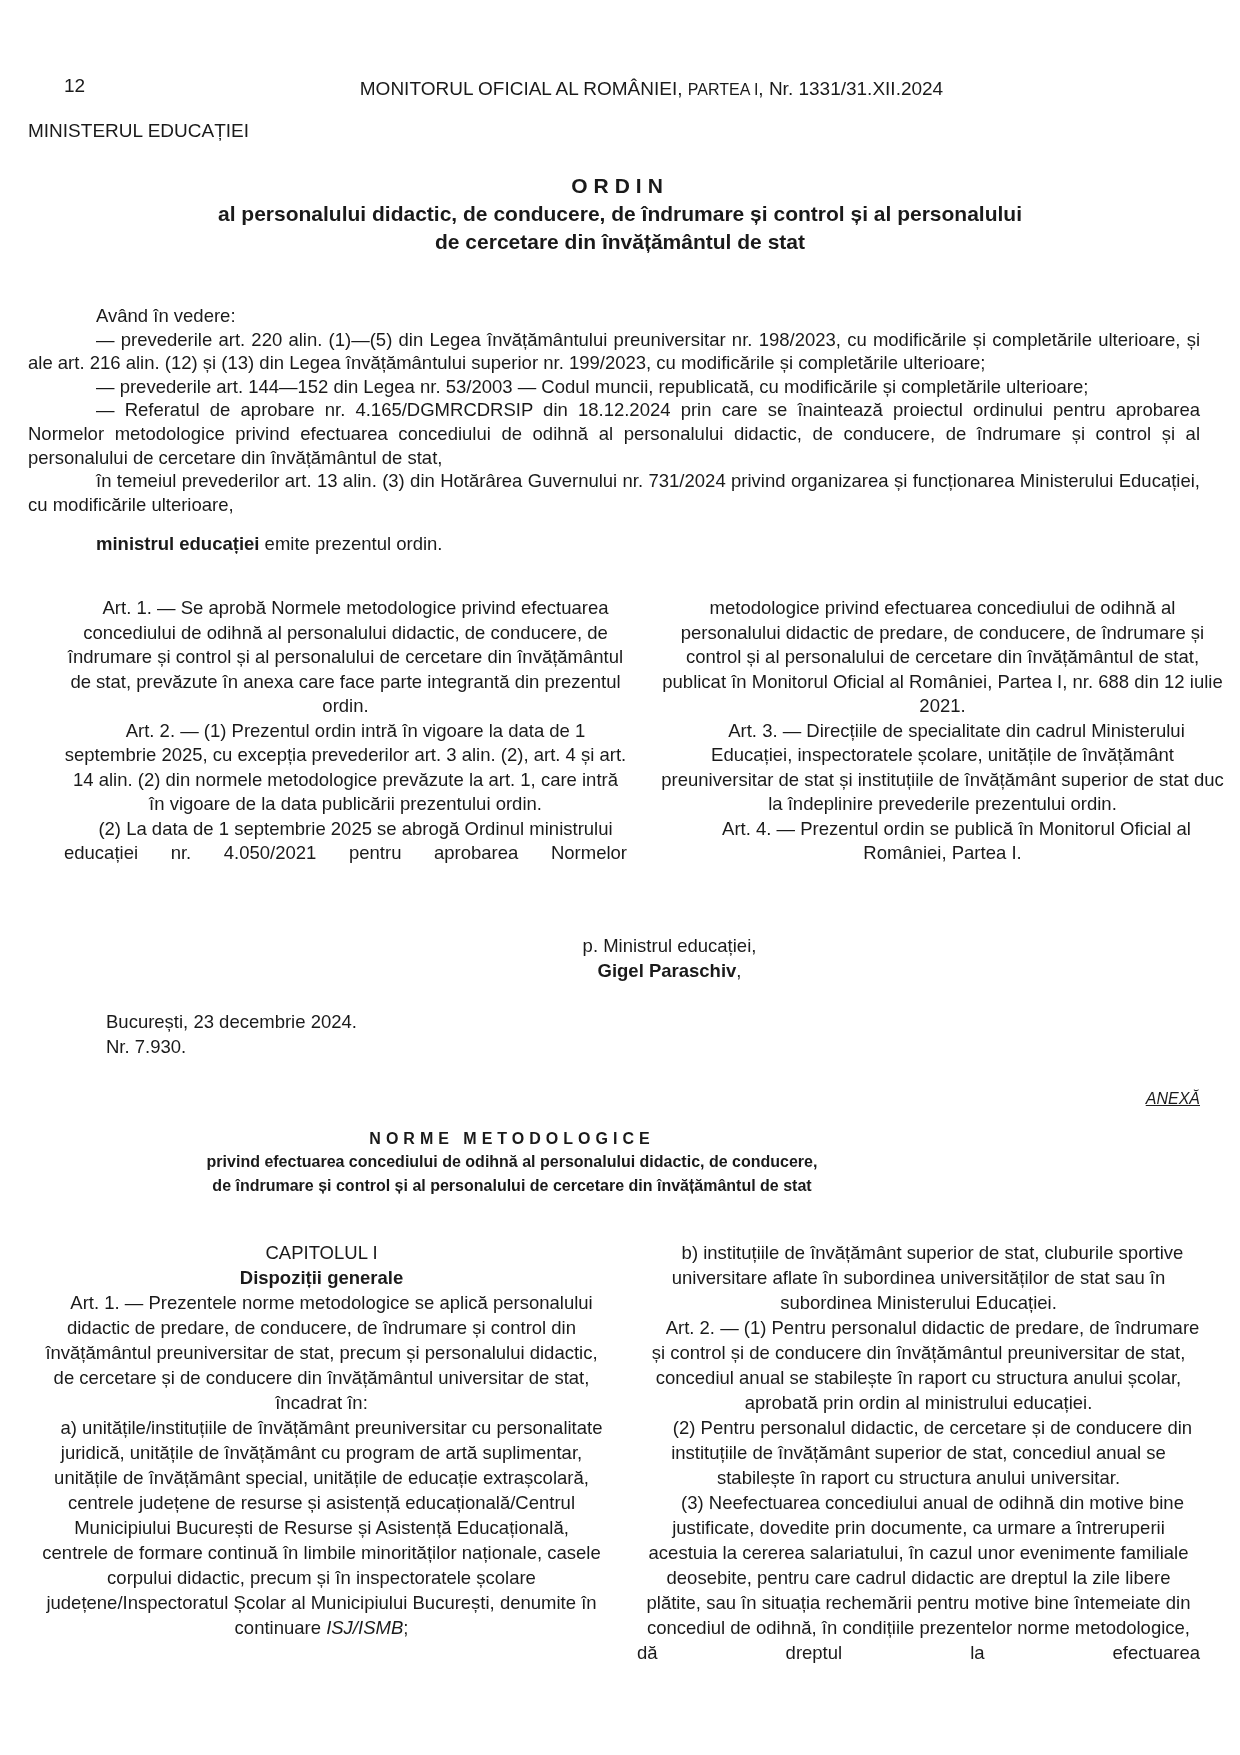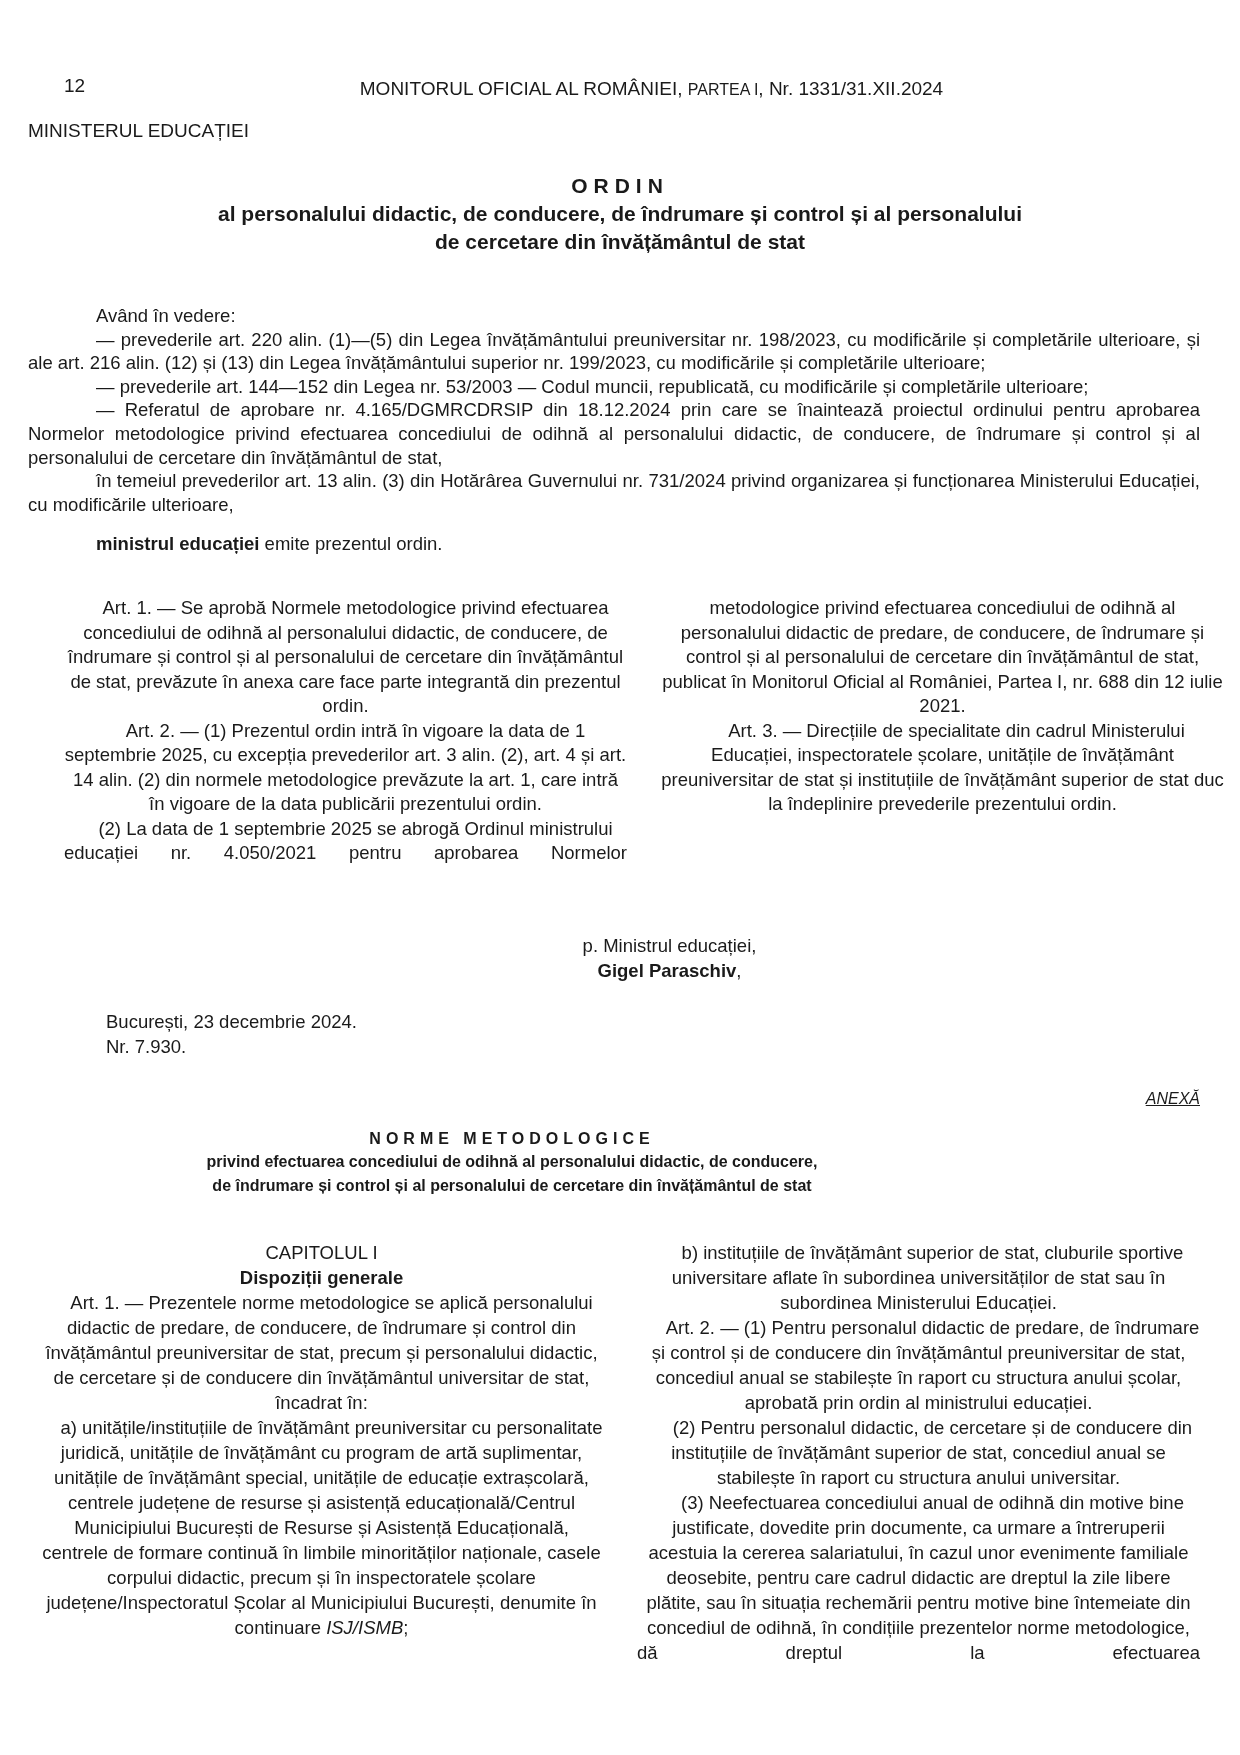--- a/index.html
+++ b/index.html
@@ -59,20 +59,21 @@
 
 <div class="abs cols">
   <div class="col">
     <p>Art. 1. — Se aprobă Normele metodologice privind efectuarea concediului de odihnă al personalului didactic, de conducere, de îndrumare și control și al personalului de cercetare din învățământul de stat, prevăzute în anexa care face parte integrantă din prezentul ordin.</p>
     <p>Art. 2. — (1) Prezentul ordin intră în vigoare la data de 1 septembrie 2025, cu excepția prevederilor art. 3 alin. (2), art. 4 și art. 14 alin. (2) din normele metodologice prevăzute la art. 1, care intră în vigoare de la data publicării prezentului ordin.</p>
     <p style="text-align-last: justify;">(2) La data de 1 septembrie 2025 se abrogă Ordinul ministrului educației nr. 4.050/2021 pentru aprobarea Normelor</p>
   </div>
   <div class="col">
     <p class="noind">metodologice privind efectuarea concediului de odihnă al personalului didactic de predare, de conducere, de îndrumare și control și al personalului de cercetare din învățământul de stat, publicat în Monitorul Oficial al României, Partea I, nr. 688 din 12 iulie 2021.</p>
     <p style="text-indent:28px">Art. 3. — Direcțiile de specialitate din cadrul Ministerului Educației, inspectoratele școlare, unitățile de învățământ preuniversitar de stat și instituțiile de învățământ superior de stat duc la îndeplinire prevederile prezentului ordin.</p>
+    <p style="text-indent:28px">Art. 4. — Prezentul ordin se publică în Monitorul Oficial al României, Partea I.</p>
   </div>
 </div>
 
 <div class="abs sign">
   <div>p. Ministrul educației,</div>
   <div><b>Gigel Paraschiv</b><span>,</span></div>
 </div>
 
 <div class="abs place">
   <div>București, 23 decembrie 2024.</div>

